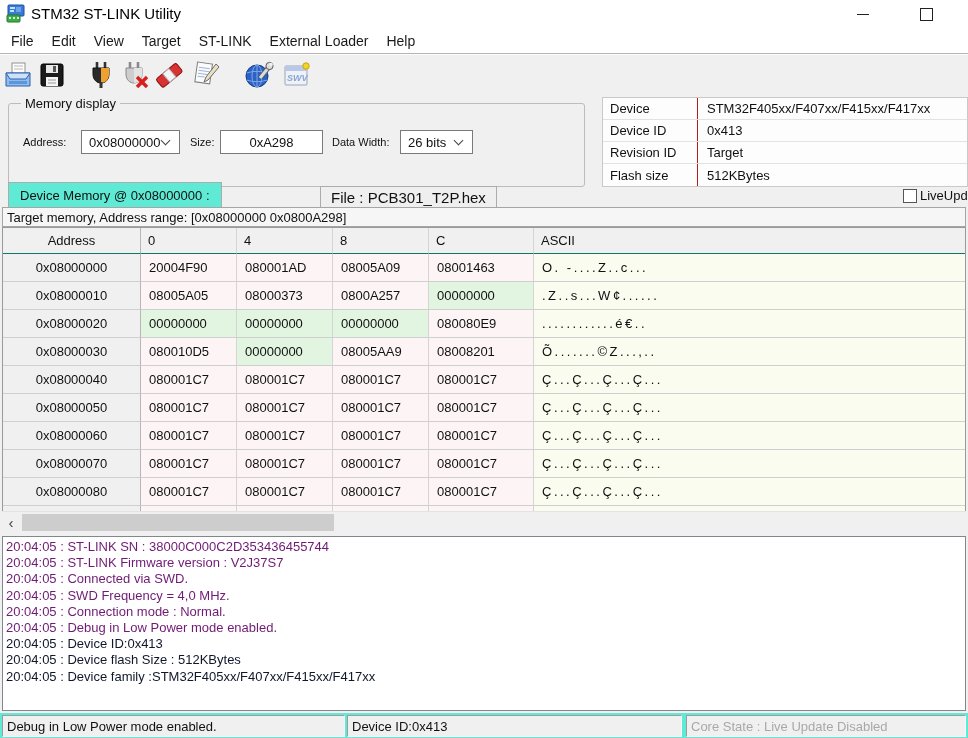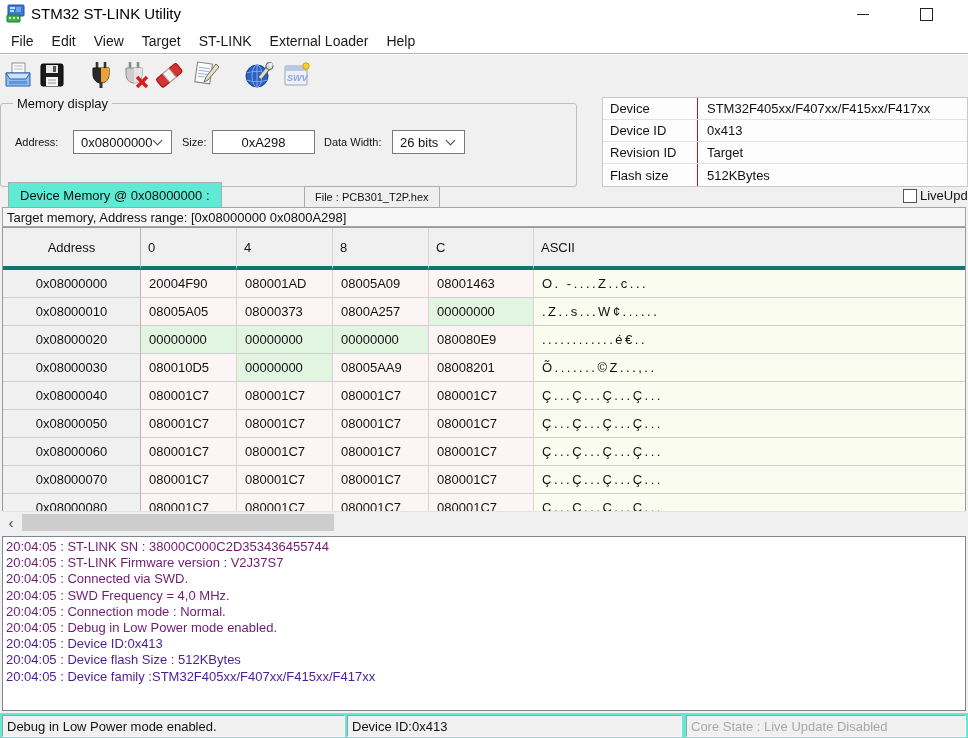--- a/index.html
+++ b/index.html
@@ -20,21 +20,21 @@
   
   .menubar { position:absolute; left:0; top:28px; width:968px; height:26px; background:#ffffff;
     border-bottom:1px solid #b5b5b5; display:flex; align-items:center; padding-left:2px; }
   .menu-item { font-size:14px; color:#1a1a1a; padding:0 9px; height:100%; display:flex; align-items:center; }
   
   .toolbar { position:absolute; left:0; top:54px; width:968px; height:41px; background:#f0f0f0;
     border-top:1px solid #fdfdfd;font-style:italic; }
   .tool { position:absolute; top:5px; width:30px; height:30px; }
   .tool svg { width:30px; height:30px; }
   
-  .groupbox { position:absolute; left:0; top:103px; width:577px; height:84px;
+  .groupbox { position:absolute; left:8px; top:103px; width:577px; height:84px;
     border:1px solid #bcbcbc; border-radius:3px; }
   .group-label { position:absolute; left:12px; top:-8px; background:#f0f0f0; padding:0 4px; font-size:13px; }
   .fldlabel { position:absolute; font-size:11px; top:32px; }
   .combo, .textbox { position:absolute; top:26px; height:24px; background:#fff; border:1px solid #7a7a7a;
     font-size:13px; display:flex; align-items:center; }
   .combo .cval { padding-left:7px; flex:1; }
   .chev { width:7px; height:7px; border-right:1.4px solid #444; border-bottom:1.4px solid #444;
     transform:rotate(45deg); margin-right:10px; margin-top:-3px; }
   .textbox { justify-content:center; }
   
@@ -46,52 +46,52 @@
   .devrow .dlab { padding-left:7px; border-right:1px solid #b91c1c; }
   .devrow .dval { padding-left:9px; }
   
   .liveupdate { position:absolute; left:903px; top:188px; display:flex; align-items:center; white-space:nowrap; }
   .checkbox { width:14px; height:14px; background:#fff; border:1px solid #555; margin-right:3px; flex:none; }
   .liveupdate span.lbl { font-size:13px; }
   
   .tab-active { position:absolute; left:8px; top:182px; height:25px; background:#5eead4;
     border:1px solid #acacac; border-bottom:none; padding:0 11px; font-size:13px;
     display:flex; align-items:center; z-index:3; }
-  .tab-inactive { position:absolute; left:304px; top:186px; height:21px; background:#efefef;
-    border:1px solid #acacac; border-bottom:none; padding:0 10px; font-size:11px;
+  .tab-inactive { position:absolute; left:320px; top:186px; height:21px; background:#efefef;
+    border:1px solid #acacac; border-bottom:none; padding:0 10px; font-size:15px;
     display:flex; align-items:center; z-index:2; }
   
   .rangebar { position:absolute; left:2px; top:207px; width:964px; height:20px; background:#f6f6f6;
     border:1px solid #a5a5a5; font-size:13px; display:flex; align-items:center; padding-left:4px; z-index:1; }
   
   .memtable { position:absolute; left:2px; top:227px; width:964px; border:1px solid #9a9a9a; background:#fff; }
   .trow { display:grid; grid-template-columns:138px 96px 96px 96px 105px auto; }
   .cell { font-size:13px; display:flex; align-items:center; border-right:1px solid #d4d4d4;
     border-bottom:1px solid #cfcfcf; height:28px; overflow:hidden; white-space:nowrap; }
   .trow .cell:last-child { border-right:none; }
-  .hdr .cell { background:#f0f0f0; height:42px; border-bottom:4px solid #0f766e; }
+  .hdr .cell { background:#f0f0f0; height:26px; border-bottom:1px solid #0f766e; }
   .cell.addr { background:#f0f0f0; justify-content:center; border-right:1px solid #b6b6b6; }
   .hdr .cell.addr { justify-content:center; }
   .hdr .cell.h { padding-left:7px; }
   .cell.val { background:#fdf5f5; padding-left:8px; }
   .cell.val.zero { background:#e1f5e0; }
   .cell.ascii { background:#fafcf0; padding-left:8px; letter-spacing:2.5px; }
   .trow.sliver .cell { height:5px; border-bottom:none; }
   
   .hscroll { position:absolute; left:2px; top:511px; width:964px; height:21px; background:#f0f0f0;
     border-top:1px solid #e3e3e3; }
   .scroll-arrow { position:absolute; left:0; top:0; width:18px; height:21px; display:flex;
     align-items:center; justify-content:center; color:#404040; font-size:15px; }
   .scroll-thumb { position:absolute; left:20px; top:2px; width:312px; height:17px; background:#cdcdcd; }
   
   .logbox { position:absolute; left:2px; top:536px; width:964px; height:175px; background:#ffffff;
     border:1px solid #82878f; padding:2px 0 0 3px; overflow:hidden; }
   .logline { font-size:13px; line-height:16.2px; white-space:nowrap; }
   .logline.blue { color:#701a75; }
-  .logline.black { color:#4c1d95; }
+  .logline.black { color:#0f172a; }
   
   .statusbar { position:absolute; left:0; top:713px; width:968px; height:25px; background:#5eead4; }
   .statuscell { position:absolute; top:2px; height:22px; background:#f0f0f0; font-size:13px;
     display:flex; align-items:center; padding-left:4px; white-space:nowrap; overflow:hidden;
     border:1px solid; border-color:#9d9d9d #f8f8f8 #f8f8f8 #9d9d9d; }
   .sc1 { left:2px; width:343px; }
   .sc2 { left:347px; width:335px; }
   .sc3 { left:686px; width:280px; color:#a8a8a8; }
 </style>
 </head>

